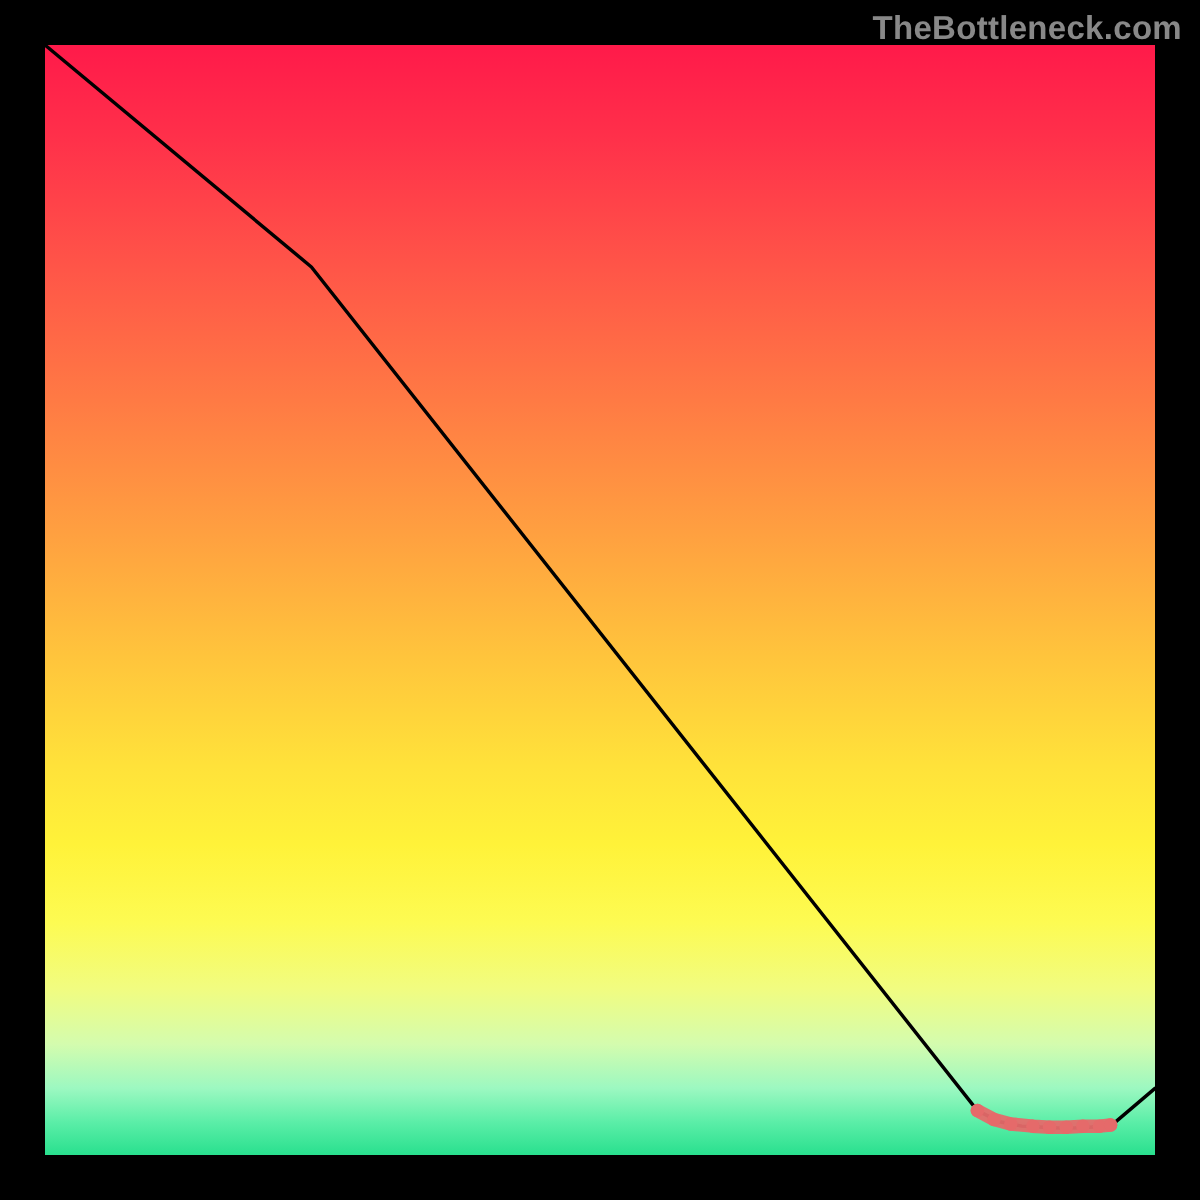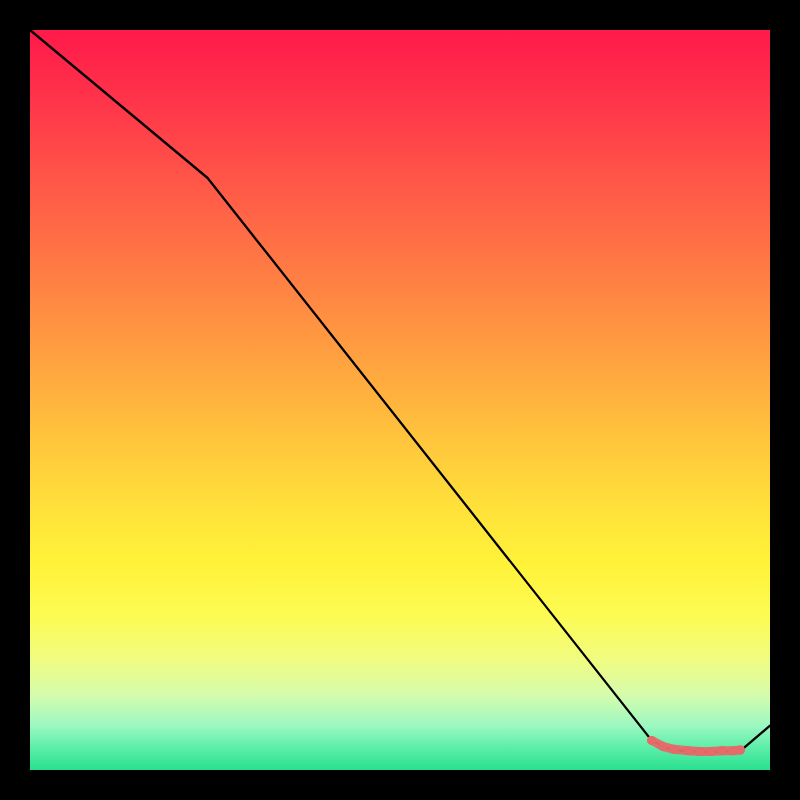--- a/index.html
+++ b/index.html
@@ -50,20 +50,21 @@
     top: 0;
     width: 100%;
     height: 100%;
     overflow: visible;
   }
 </style>
 </head>
 <body>
 
 <div class="frame">
+  <div class="watermark">TheBottleneck.com</div>
   <div class="plot-area">
     <svg class="line-layer" viewBox="0 0 740 740" preserveAspectRatio="none">
       <polyline id="main-curve" fill="none" stroke="#000000" stroke-width="2.3" stroke-linejoin="round" stroke-linecap="round" points="0,0 177.6,148 621.6,710.4 636.4,717.8 651.2,720.76 666,721.5 680.8000000000001,722.24 695.5999999999999,721.5 710.4,720.76 740,695.6"></polyline>
       <polyline id="marker-band" fill="none" stroke="#e56a6a" stroke-width="9" stroke-linecap="round" stroke-linejoin="round" opacity="0.95" points="621.6,710.4 632.6999999999999,716.32 643.8,719.28 658.6,720.76 669.7,721.5 680.8000000000001,721.5 691.9000000000001,720.76 703,720.76 710.4,720.02"></polyline>
       <g id="marker-dots">
           <circle cx="621.6" cy="710.4" r="4.5" fill="#e56a6a"></circle>
           <circle cx="632.6999999999999" cy="716.32" r="4.5" fill="#e56a6a"></circle>
           <circle cx="643.8" cy="719.28" r="4.5" fill="#e56a6a"></circle>
           <circle cx="658.6" cy="720.76" r="4.5" fill="#e56a6a"></circle>
           <circle cx="669.7" cy="721.5" r="4.5" fill="#e56a6a"></circle>

